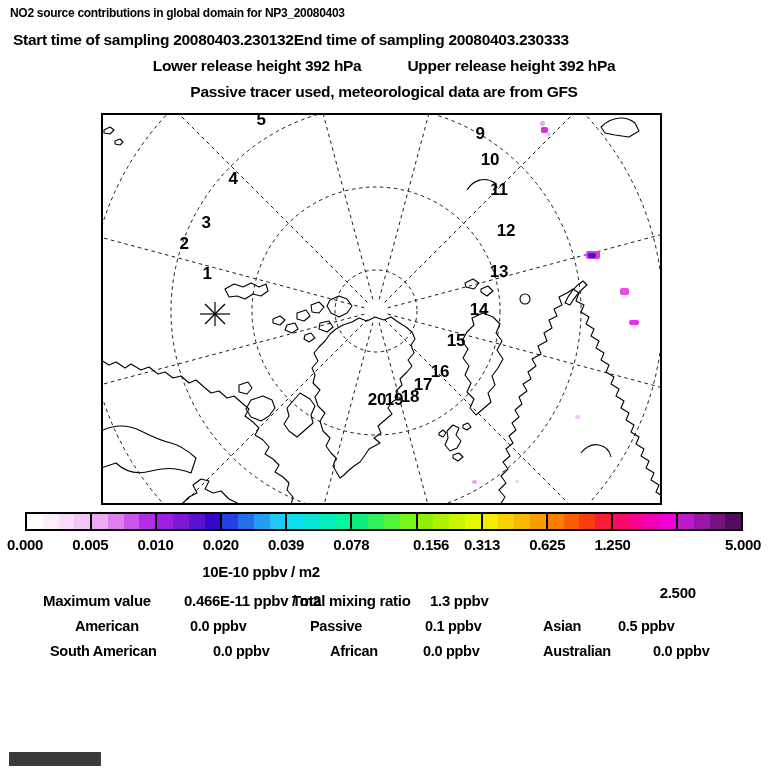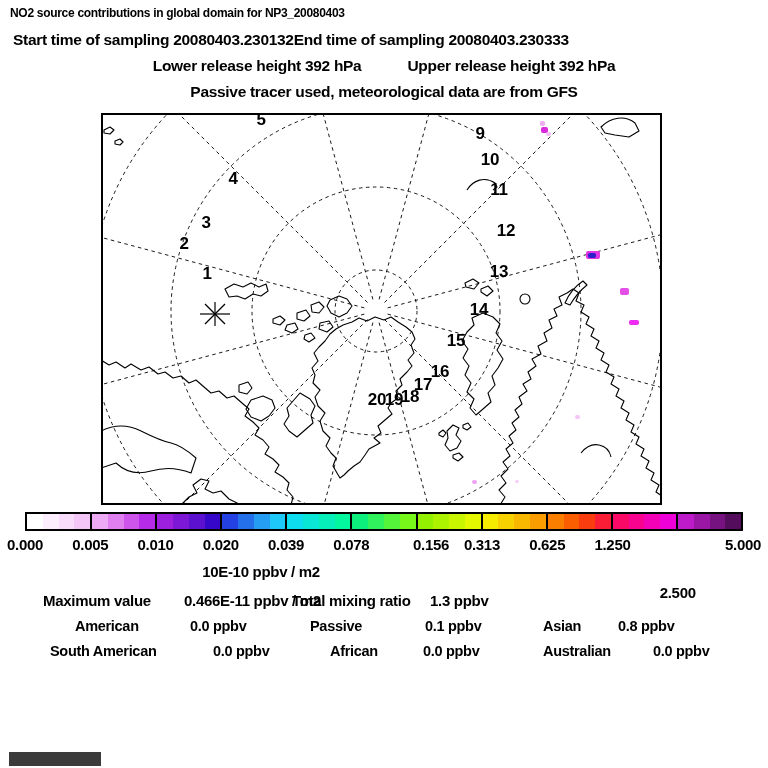--- a/index.html
+++ b/index.html
@@ -238,21 +238,21 @@
   <span class="stat" style="left:43px;top:592px">Maximum value</span>
   <span class="stat" style="left:184px;top:592px">0.466E-11 ppbv / m2</span>
   <span class="stat" style="left:292px;top:592px">Total mixing ratio</span>
   <span class="stat" style="left:430px;top:592px">1.3 ppbv</span>
 
   <span class="stat-sm" style="left:75px;top:618px">American</span>
   <span class="stat-sm" style="left:190px;top:618px">0.0 ppbv</span>
   <span class="stat-sm" style="left:310px;top:618px">Passive</span>
   <span class="stat-sm" style="left:425px;top:618px">0.1 ppbv</span>
   <span class="stat-sm" style="left:543px;top:618px">Asian</span>
-  <span class="stat-sm" style="left:618px;top:618px">0.8 ppbv</span>
+  <span class="stat-sm" style="left:618px;top:618px">0.5 ppbv</span>
 
   <span class="stat-sm" style="left:50px;top:643px">South American</span>
   <span class="stat-sm" style="left:213px;top:643px">0.0 ppbv</span>
   <span class="stat-sm" style="left:330px;top:643px">African</span>
   <span class="stat-sm" style="left:423px;top:643px">0.0 ppbv</span>
   <span class="stat-sm" style="left:543px;top:643px">Australian</span>
   <span class="stat-sm" style="left:653px;top:643px">0.0 ppbv</span>
 
   <div class="bottom-bar"></div>
 </div>

